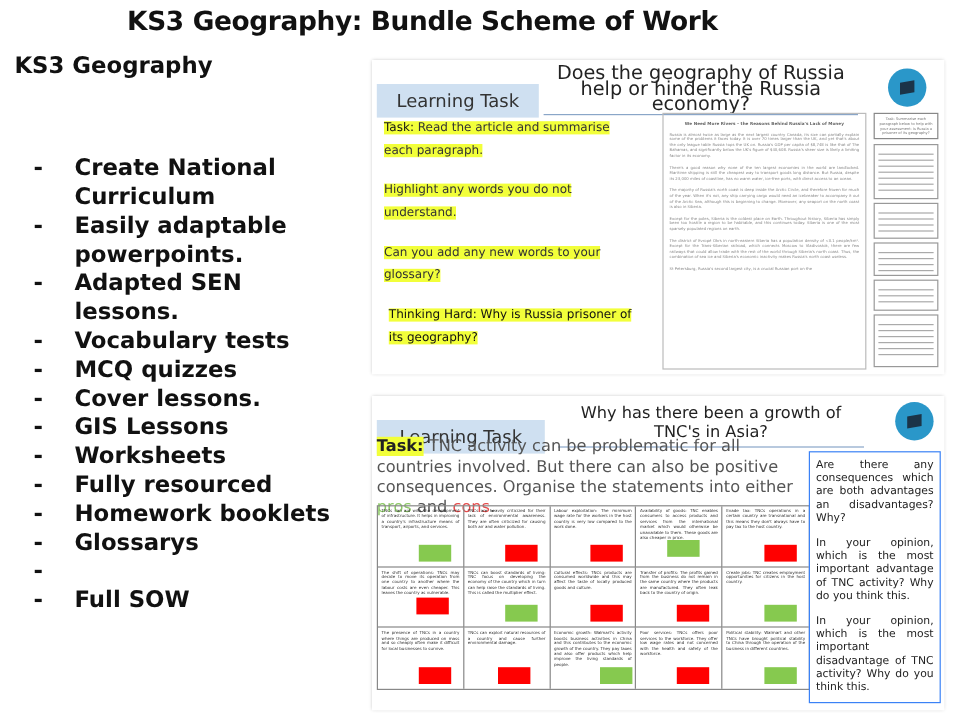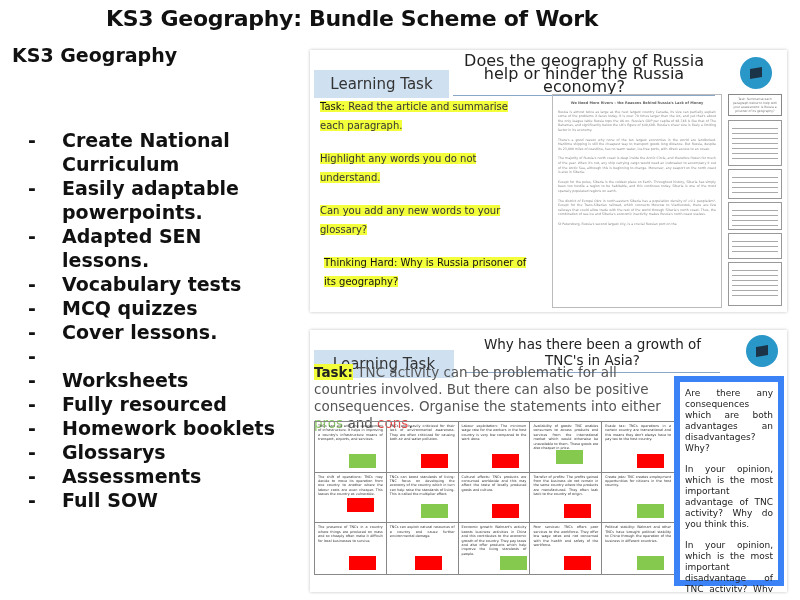--- a/index.html
+++ b/index.html
@@ -97,21 +97,21 @@
     padding: 2px 3px; font-size: 3.4px; line-height: 4.4px; color: #333; text-align: justify; overflow: hidden;
   }
   .cell:nth-child(5n) { border-right: none; }
   .cell:nth-child(n+11) { border-bottom: none; }
   .tag { position: absolute; width: 27px; height: 14px; bottom: 4px; right: 10px; }
   .tag.pro { background: #86c94f; }
   .tag.con { background: #ff0000; }
 
   .side-questions {
     position: absolute; left: 364px; top: 46px; width: 110px; height: 210px;
-    border: 6px solid #3b82f6; padding: 6px 5px; font-size: 9px; line-height: 11px; color: #222; text-align: justify;
+    border: 1px solid #3b82f6; padding: 6px 5px; font-size: 9px; line-height: 11px; color: #222; text-align: justify;
   }
   .side-questions p { margin-bottom: 10px; }
 </style>
 </head>
 <body>
 
 <div class="main-title">KS3 Geography: Bundle Scheme of Work</div>
 <div class="subtitle">KS3 Geography</div>
 
 <ul class="features">
@@ -134,40 +134,40 @@
   <li>
       <span class="dash">-</span>
       <span class="txt">MCQ quizzes</span>
     </li>
   <li>
       <span class="dash">-</span>
       <span class="txt">Cover lessons.</span>
     </li>
   <li>
       <span class="dash">-</span>
+      <span class="txt">GIS Lessons</span>
     </li>
   <li>
       <span class="dash">-</span>
       <span class="txt">Worksheets</span>
     </li>
   <li>
       <span class="dash">-</span>
       <span class="txt">Fully resourced</span>
     </li>
   <li>
       <span class="dash">-</span>
       <span class="txt">Homework booklets</span>
     </li>
   <li>
       <span class="dash">-</span>
       <span class="txt">Glossarys</span>
     </li>
   <li>
       <span class="dash">-</span>
-      <span class="txt">Assessments</span>
     </li>
   <li>
       <span class="dash">-</span>
       <span class="txt">Full SOW</span>
     </li>
 </ul>
 
 <div class="card card1">
   <div class="lt-box">Learning Task</div>
   <div class="question">Does the geography of Russia help or hinder the Russia economy?</div>

